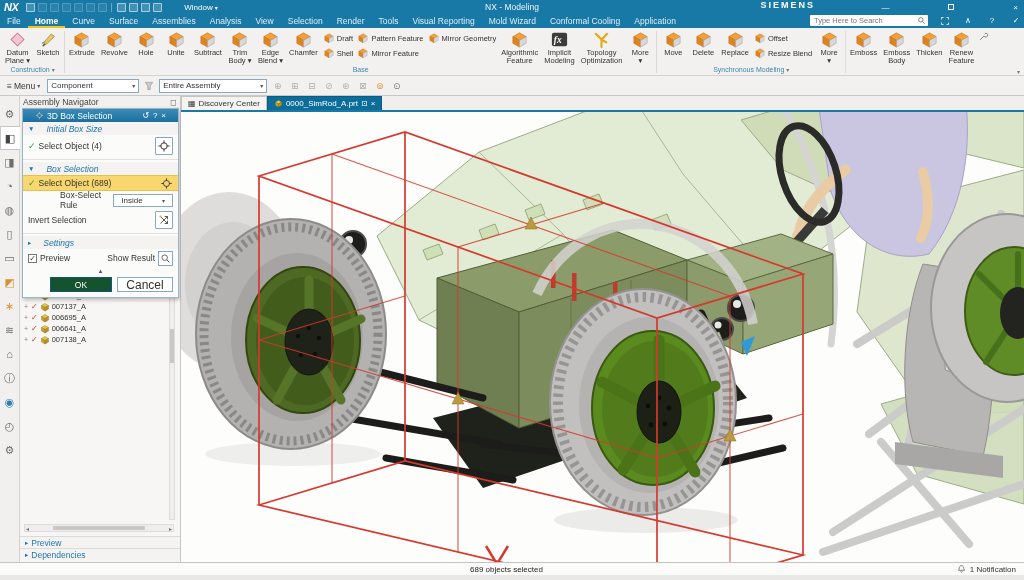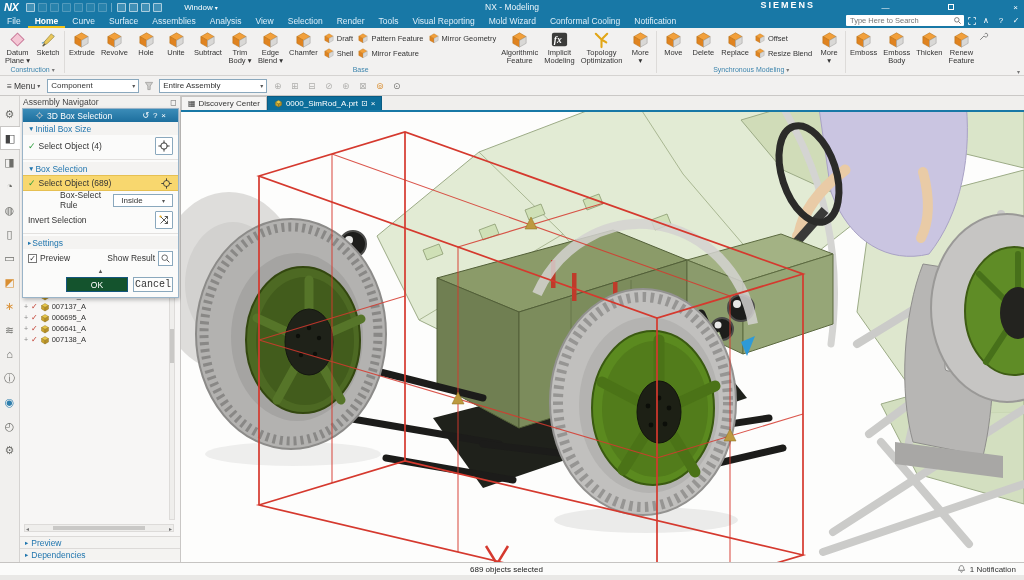--- a/index.html
+++ b/index.html
@@ -21,21 +21,21 @@
   #titlebar-right{position:absolute;right:0;top:0;height:14px;display:flex;align-items:flex-start;gap:48px;}
   #brand{font-weight:bold;letter-spacing:2px;font-size:9px;margin-right:14px;}
   .winbtn{width:17px;height:14px;display:flex;align-items:center;justify-content:center;font-size:8px;color:#fff;}
   #btn-restore span{display:block;width:6px;height:6px;border:1px solid #fff;}
 
   
   #menubar{position:absolute;left:0;top:14px;width:1024px;height:14px;background:#1878a6;
            display:flex;align-items:stretch;color:#ddeef8;}
   .mtab{padding:0 7px;font-size:8.5px;line-height:14px;cursor:default;}
   .mtab.active{color:#fff;font-weight:bold;box-shadow:inset 0 -2px 0 #f0c419;}
-  #menubar-right{position:absolute;right:2px;top:1px;display:flex;align-items:center;gap:3px;}
+  #menubar-right{position:absolute;right:2px;top:1px;display:flex;align-items:center;gap:12px;}
   #search-box{width:118px;height:11px;background:#fff;border-radius:1px;display:flex;align-items:center;padding:0 2px;}
   #search-box input{border:none;outline:none;flex:1;font-size:7.5px;color:#555;min-width:0;background:transparent;
                     font-family:"Liberation Sans","DejaVu Sans",sans-serif;}
   .mb-ic{color:#fff;font-size:8px;width:12px;text-align:center;}
 
   
   #ribbon{position:absolute;left:0;top:28px;width:1024px;height:48px;background:#f2f1f0;
           border-bottom:1px solid #d5d3d1;display:flex;align-items:stretch;padding:1px 2px 0 2px;}
   .rgroup{display:flex;flex-direction:column;}
   .rbody{display:flex;align-items:flex-start;flex:1;}
@@ -91,42 +91,42 @@
         display:flex;align-items:center;gap:3px;padding:0 5px;font-size:8.5px;color:#2176ae;}
   .psec .pc{font-size:6.5px;}
 
   
   #dialog{position:absolute;left:2px;top:12px;width:157px;background:#fbfbfa;border:1px solid #9ab4c8;
           box-shadow:1px 2px 4px rgba(0,0,0,.25);}
   #dlg-header{height:13px;background:linear-gradient(#3b8cb8,#1d6f9e);color:#fff;display:flex;align-items:center;
               padding:0 12px;font-size:8.5px;}
   #dlg-header .ttl{flex:1;margin-left:3px;}
   #dlg-header .hic{margin-left:4px;font-size:8px;}
-  .dsec{display:flex;align-items:center;gap:1px;padding:0 5px;height:13px;font-size:8.5px;color:#2176ae;background:#f4f3f1;}
+  .dsec{display:flex;align-items:center;gap:12px;padding:0 5px;height:13px;font-size:8.5px;color:#2176ae;background:#f4f3f1;font-style:italic;}
   .dsec .pc{font-size:6.5px;}
   .drow{display:flex;align-items:center;padding:0 5px;font-size:8.5px;color:#333;}
   .okbtn-ic{width:18px;height:18px;border:1px solid #8aa8bd;background:#fff;display:flex;align-items:center;
             justify-content:center;border-radius:1px;}
   .grow{flex:1;}
   #row-sel689{background:#f8d76e;border-top:1px solid #e6c052;border-bottom:1px solid #e6c052;height:16px;}
   .greenchk{color:#2e9e3e;font-weight:bold;margin-right:3px;font-size:9px;}
   #rule-select{width:66px;height:13px;background:#fff;border:1px solid #8aa8bd;display:flex;align-items:center;
                justify-content:space-between;padding:0 7px;font-size:8px;}
   #rule-select .c{font-size:6px;color:#555;}
   .ddiv{height:1px;background:#e3e1df;margin:2px 0;}
   #chk-preview{width:9px;height:9px;border:1px solid #777;background:#fff;display:flex;align-items:center;
                justify-content:center;font-size:8px;color:#333;margin-right:3px;}
   #show-result-btn{width:15px;height:15px;border:1px solid #8aa8bd;background:#fff;display:flex;align-items:center;
                    justify-content:center;margin-left:3px;}
   #dlg-collapse{text-align:center;font-size:6px;color:#555;height:8px;line-height:8px;}
   #dlg-buttons{display:flex;justify-content:flex-end;gap:5px;padding:2px 5px 5px 5px;}
   #ok-btn{width:62px;height:15px;background:#14532d;color:#fff;border:1px solid #14567e;font-size:8.5px;
           display:flex;align-items:center;justify-content:center;}
-  #cancel-btn{width:40px;height:15px;background:#fdfdfc;color:#333;border:1px solid #8aa8bd;font-size:10px;
-          display:flex;align-items:center;justify-content:center;font-family:Liberation Mono, monospace;}
+  #cancel-btn{width:56px;height:15px;background:#fdfdfc;color:#333;border:1px solid #8aa8bd;font-size:12px;
+          display:flex;align-items:center;justify-content:center;}
 
   
   #main{position:absolute;left:181px;top:0;width:843px;height:466px;}
   #tabbar{height:14px;display:flex;align-items:flex-end;background:#f0efed;}
   .vtab{height:14px;display:flex;align-items:center;gap:3px;padding:0 6px;font-size:8px;}
   #tab-discovery{background:#f5f4f3;border:1px solid #c6c4c2;border-bottom:none;color:#333;}
   #tab-part{background:#0c6d9a;color:#fff;border:1px solid #0a5c83;border-bottom:none;}
   #tab-part .tic{font-size:8px;}
   #canvas{position:absolute;left:0;top:14px;width:843px;height:452px;background:#fdfdfc;border-top:2px solid #1878a6;}
   #canvas svg{display:block;}
@@ -231,21 +231,21 @@
   <span class="mtab">Surface</span>
   <span class="mtab">Assemblies</span>
   <span class="mtab">Analysis</span>
   <span class="mtab">View</span>
   <span class="mtab">Selection</span>
   <span class="mtab">Render</span>
   <span class="mtab">Tools</span>
   <span class="mtab">Visual Reporting</span>
   <span class="mtab">Mold Wizard</span>
   <span class="mtab">Conformal Cooling</span>
-  <span class="mtab">Notification</span>
+  <span class="mtab">Application</span>
   <div id="menubar-right">
     <div id="search-box">
       <input placeholder="Type Here to Search" style="">
       <svg class="ric" width="9" height="9">
           <use href="#sym-magnifier"></use>
         </svg>
     </div>
     <svg width="10" height="10">
         <use href="#sym-fullscreen"></use>
       </svg>

